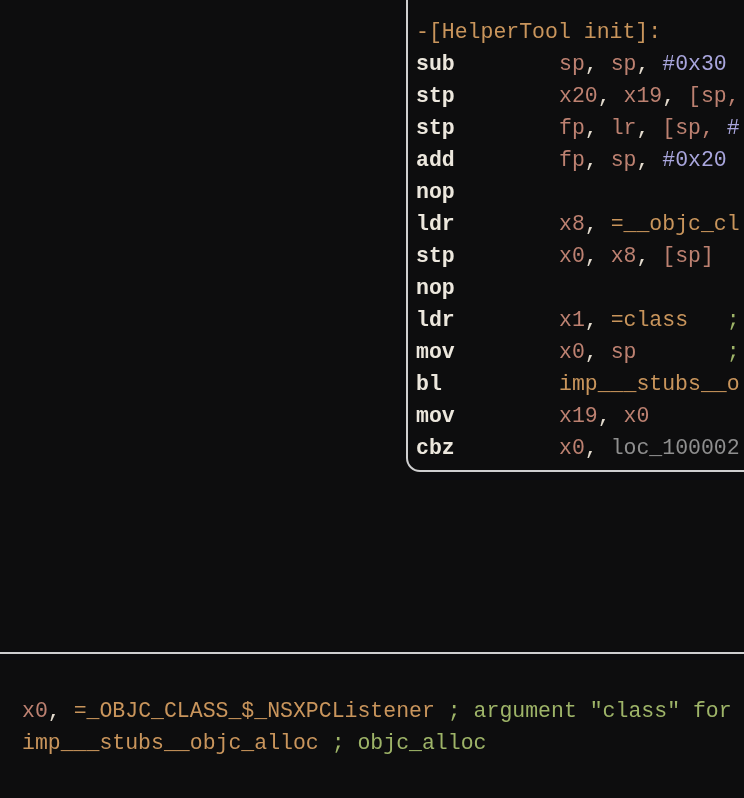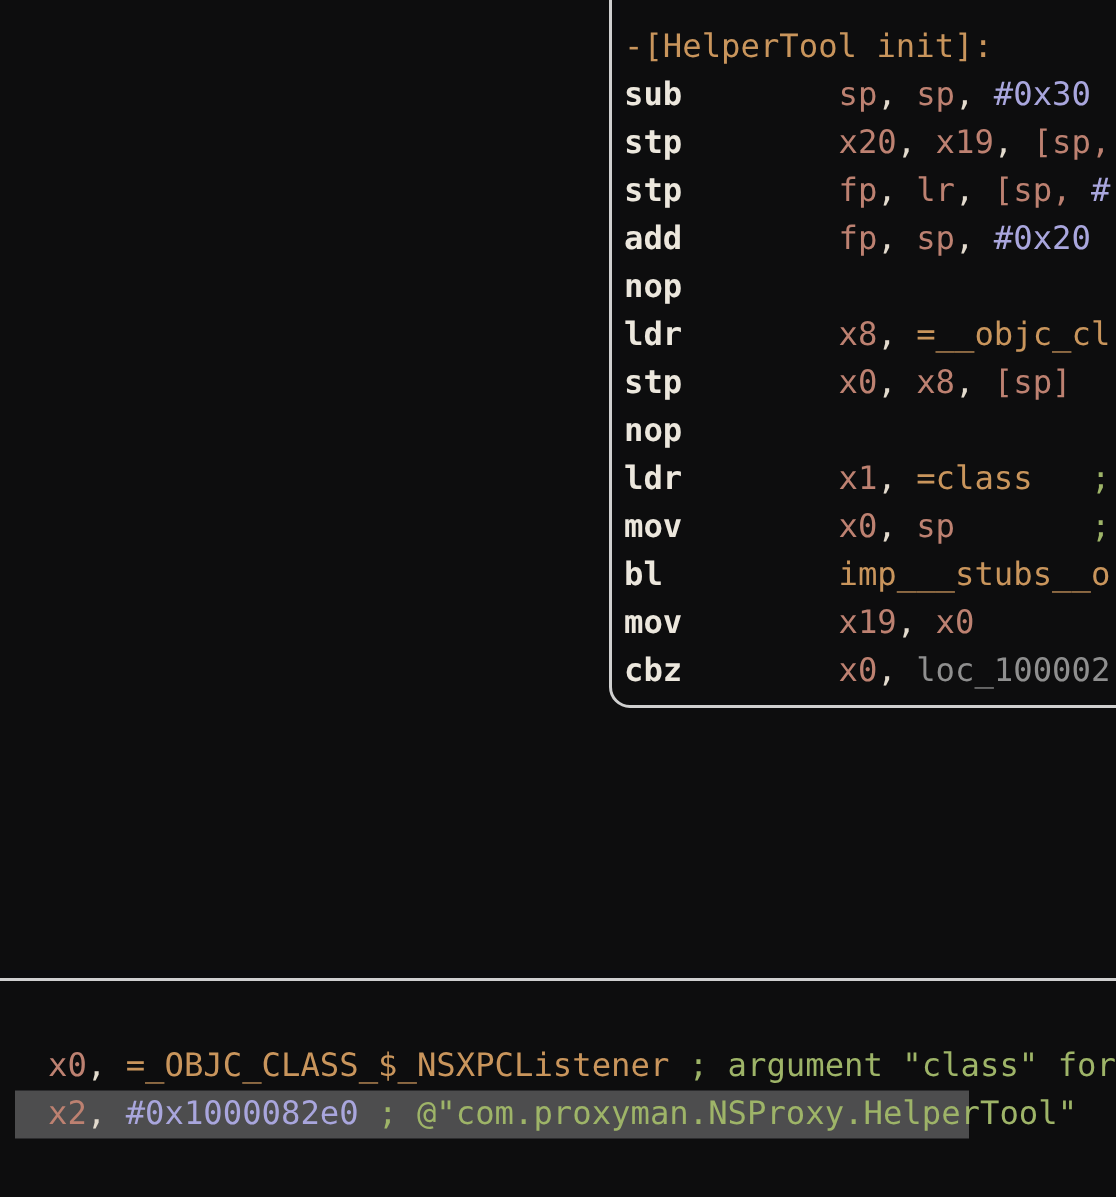--- a/index.html
+++ b/index.html
@@ -14,21 +14,21 @@
     --location: #8f8f8f;
     --punctuation: #e3dbce;
   }
   * { margin: 0; padding: 0; box-sizing: border-box; }
   html, body {
     width: 744px; height: 798px;
     background: var(--background);
     overflow: hidden;
     font-family: "DejaVu Sans Mono", monospace;
   }
-  .screen { position: relative; width: 744px; height: 798px; overflow: hidden; }
+  .screen { position: relative; width: 744px; height: 798px; overflow: hidden; font-family: Liberation Mono, monospace; }
 
   
   .asm-panel {
     position: absolute;
     left: 406px; top: -22px;
     width: 420px; height: 494px;
     border: 2px solid var(--border);
     border-radius: 14px;
     background: var(--background);
   }
@@ -59,21 +59,21 @@
   .separator {
     position: absolute;
     left: 0; top: 652px;
     width: 744px; height: 2px;
     background: var(--border);
   }
 
   
   .bottom-pane {
     position: absolute;
-    left: 10px; top: 695px;
+    left: 0; top: 695px;
     width: 636px;
   }
   .bottom-pane .line { padding-left: 22px; }
   .bottom-pane .line.hl { background: var(--highlight-row); }
 </style>
 </head>
 <body>
 
 <div class="screen">
 
@@ -93,16 +93,16 @@
         <div class="line"><span class="mn">bl</span><span class="tok sym">imp___stubs__o</span></div>
         <div class="line"><span class="mn">mov</span><span class="tok reg">x19</span><span class="tok pun">, </span><span class="tok reg">x0</span></div>
         <div class="line"><span class="mn">cbz</span><span class="tok reg">x0</span><span class="tok pun">, </span><span class="tok loc">loc_100002</span></div>
       </div>
   </div>
 
   <div class="separator"></div>
 
   <div class="bottom-pane" id="bottom-pane">
       <div class="line"><span class="tok reg">x0</span><span class="tok pun">, </span><span class="tok sym">=_OBJC_CLASS_$_NSXPCListener</span><span class="tok pln"> </span><span class="tok cmt">; argument "class" for</span></div>
-      <div class="line hl"><span class="tok reg">x2</span><span class="tok pun">, </span><span class="tok imm">#0x1000082e0</span><span class="tok pln"> </span><span class="tok cmt">; @"com.proxyman.NSProxy.HelperTool"</span></div>
+      <div class="line"><span class="tok sym">imp___stubs__objc_alloc</span><span class="tok pln"> </span><span class="tok cmt">; objc_alloc</span></div>
     </div>
 
 </div>
 
 </body></html>

